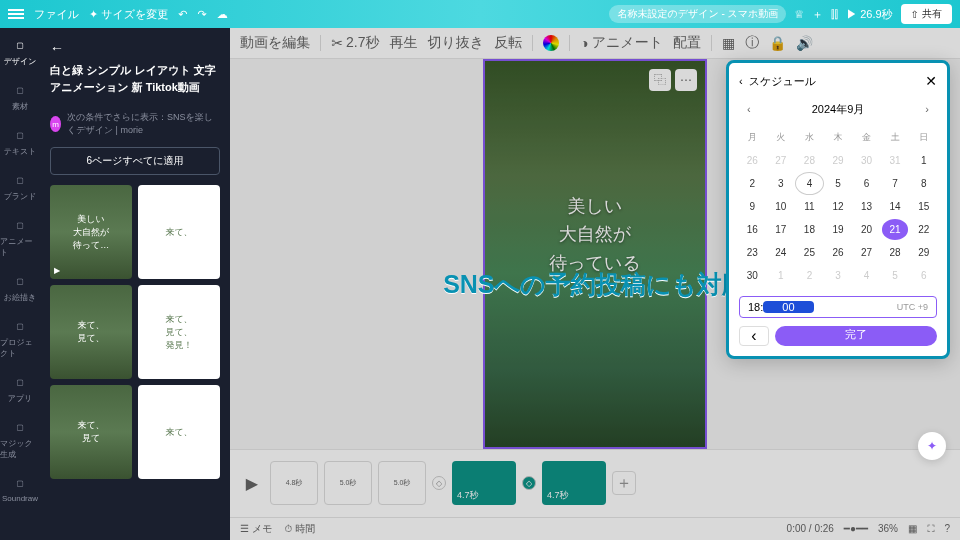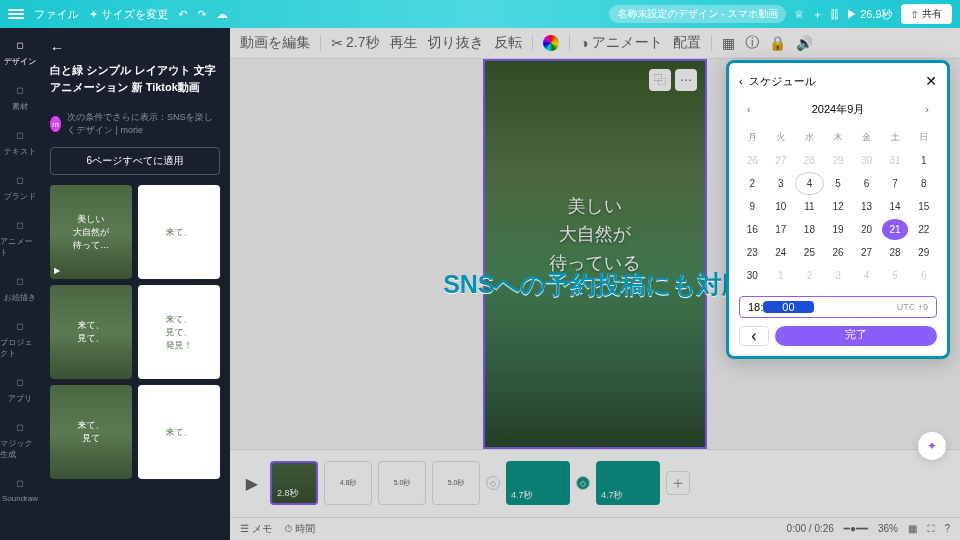--- a/index.html
+++ b/index.html
@@ -206,21 +206,20 @@
         </div>
       </div>
     </div>
 
     <div class="headline">SNSへの予約投稿にも対応</div>
     <div class="magic-btn">✦</div>
 
     <div class="timeline">
       <div class="tl-play">▶</div>
       <div id="tl-clips" style="display:flex;gap:6px;align-items:center">
-          <div class="tl-clip clip-img">2.8秒</div>
           <div class="tl-clip clip-txt">4.8秒</div>
           <div class="tl-clip clip-txt">5.0秒</div>
           <div class="tl-clip clip-txt">5.0秒</div>
           <div style="width: 14px; height: 14px; border-radius: 50%; background: rgb(255, 255, 255); border: 1px solid rgb(204, 204, 204); display: flex; align-items: center; justify-content: center; font-size: 8px; color: rgb(153, 153, 153);">◇</div>
           <div class="tl-clip clip-active">4.7秒</div>
           <div style="width: 14px; height: 14px; border-radius: 50%; background: rgb(13, 148, 136); border: 1px solid rgb(204, 204, 204); display: flex; align-items: center; justify-content: center; font-size: 8px; color: rgb(255, 255, 255);">◇</div>
           <div class="tl-clip clip-active">4.7秒</div>
         </div>
       <div class="tl-add">＋</div>
     </div>

